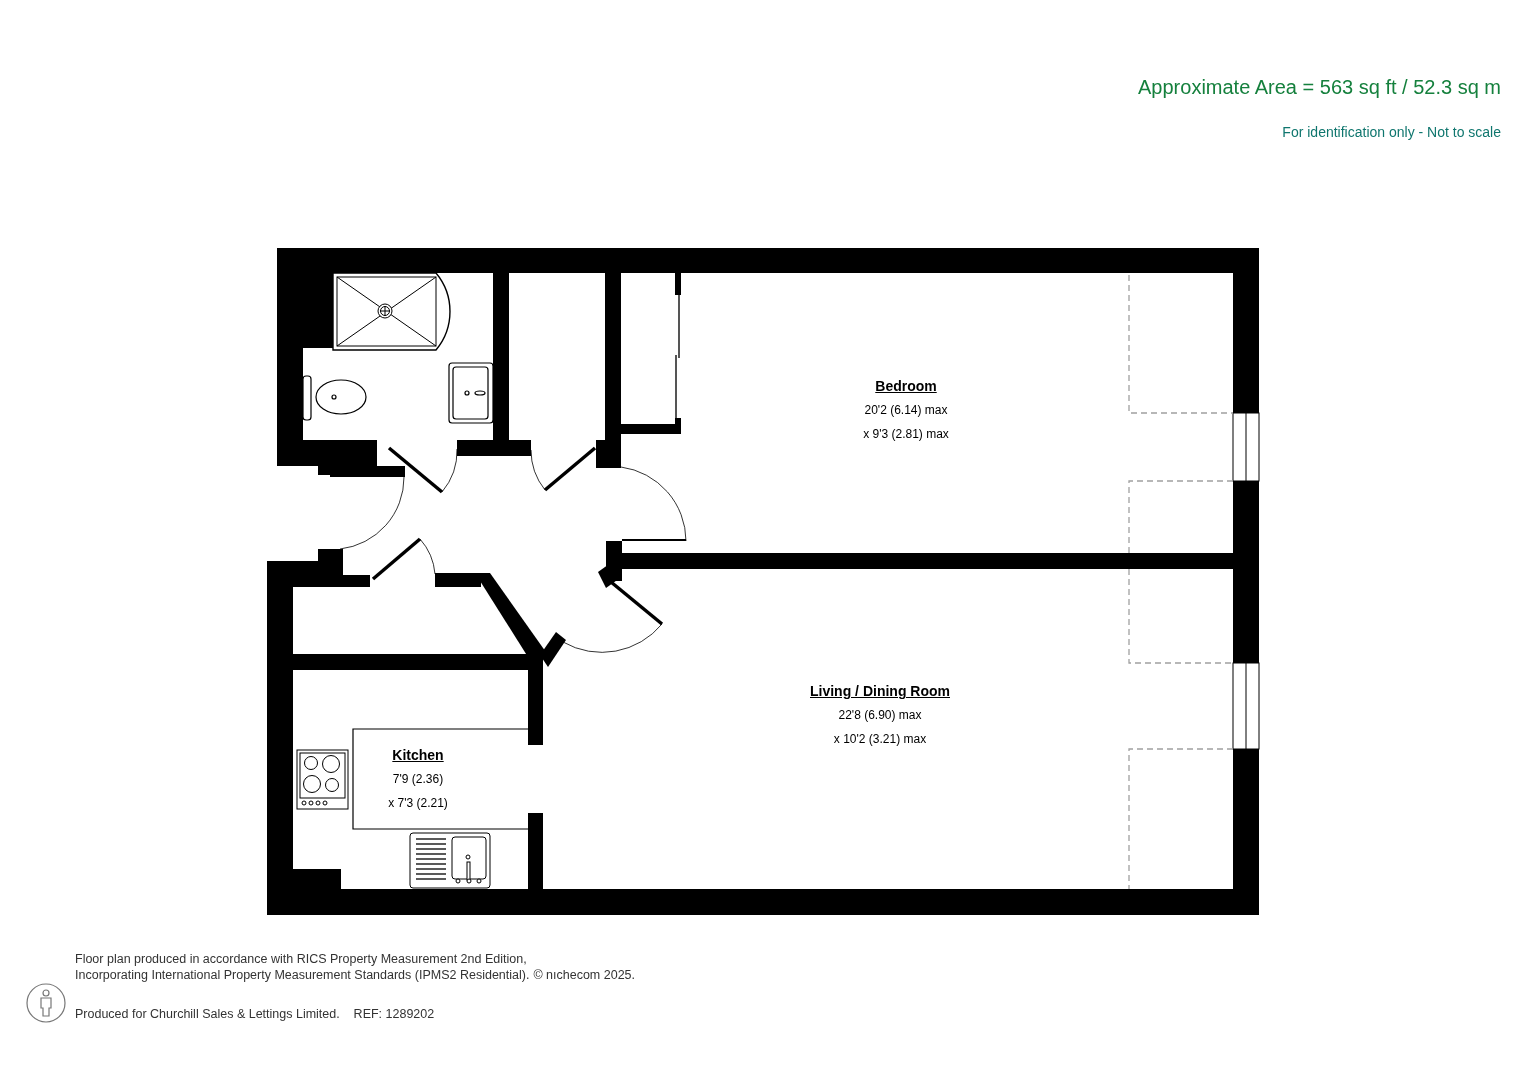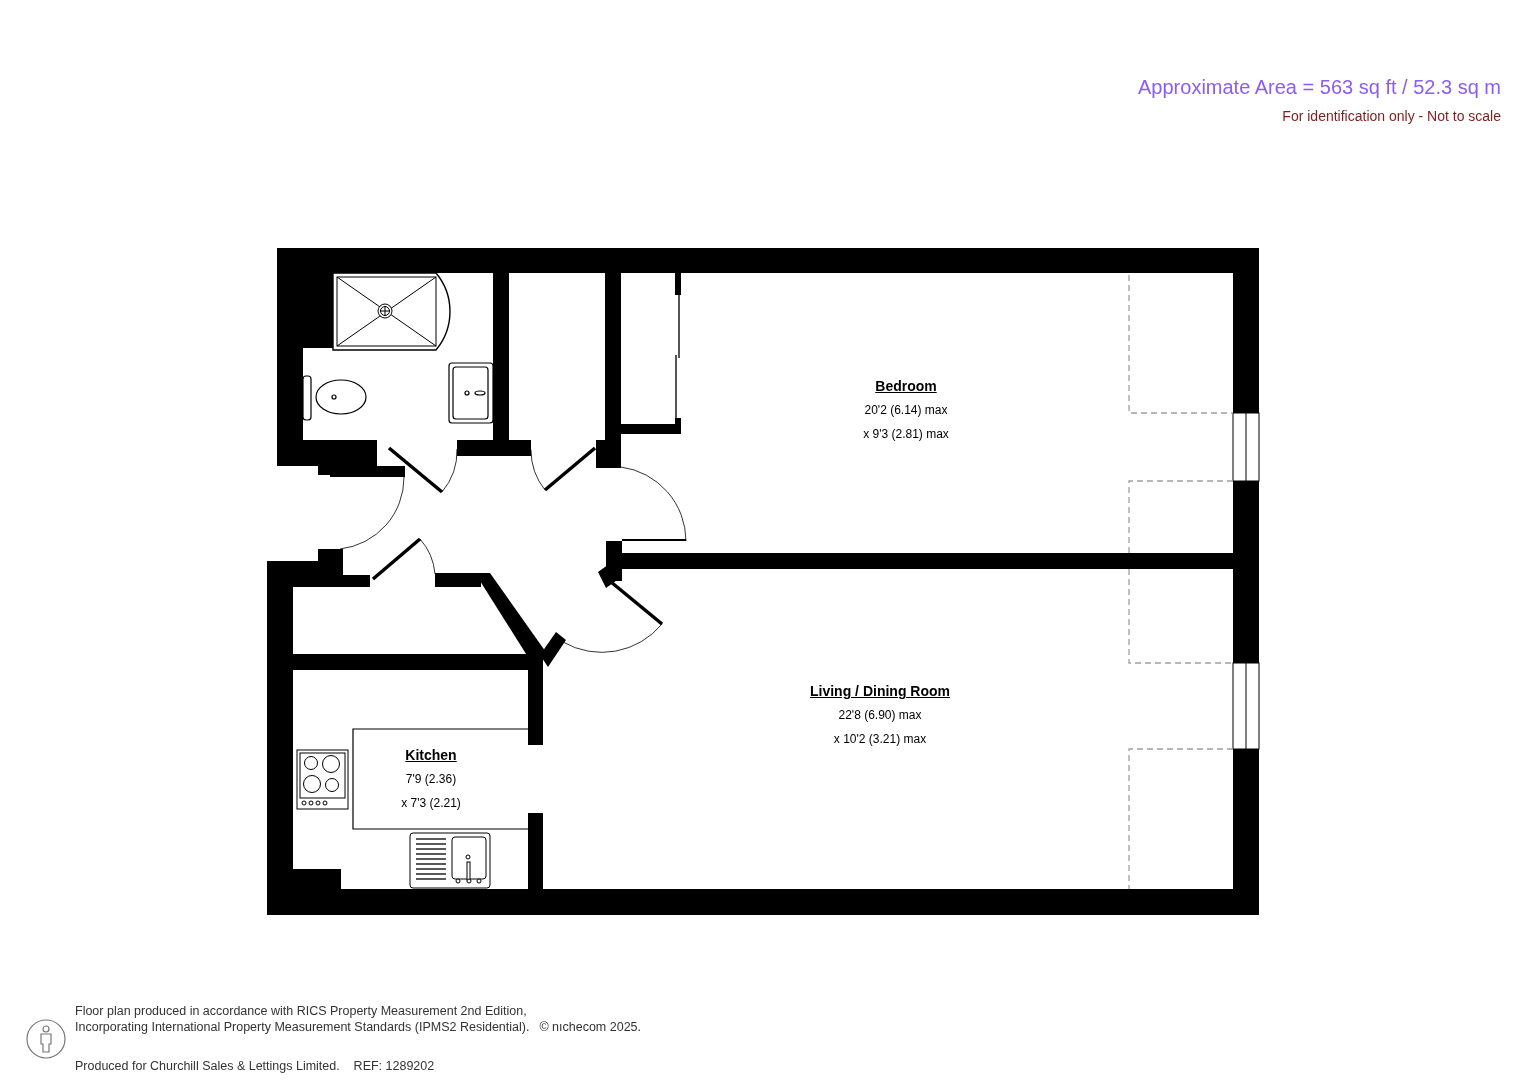--- a/index.html
+++ b/index.html
@@ -1,27 +1,27 @@
 <!DOCTYPE html>
 <html><head>
 <meta charset="utf-8">
 <style>
   html, body { margin:0; padding:0; background:#ffffff; }
   body { width:1527px; height:1080px; position:relative; overflow:hidden; font-family:"Liberation Sans", sans-serif; color:#000; }
   .area-block { position:absolute; right:26px; top:74px; text-align:right; }
-  .area-line { font-size:20px; line-height:26px; color:#8b5cf6; }
-  .area-note { font-size:14px; line-height:20px; margin-top:6px; color:#7f1d1d; }
+  .area-line { font-size:20px; line-height:26px; color:#15803d; }
+  .area-note { font-size:14px; line-height:20px; margin-top:22px; color:#0f766e; }
   svg.plan { position:absolute; left:0; top:0; }
   .room-label { position:absolute; text-align:center; transform:translateX(-50%); white-space:nowrap; }
   .room-name { font-weight:bold; font-size:14px; line-height:24px;text-decoration:underline; }
   .room-dim { font-size:12px; line-height:24px; }
-  .footer { position:absolute; left:26px; top:1004px; display:flex; align-items:center; }
+  .footer { position:absolute; left:26px; top:952px; display:flex; align-items:flex-end; }
   .footer-icon { width:40px; height:40px; margin-right:9px; }
   .footer-text { font-size:12.5px; line-height:15.5px; color:#333; }
-  .footer-text .copy { margin-left:10px; }
+  .footer-text .copy { margin-left:4px; }
 </style>
 </head>
 <body>
 
 <div class="area-block">
   <div class="area-line">Approximate Area = 563 sq ft / 52.3 sq m</div>
   <div class="area-note">For identification only - Not to scale</div>
 </div>
 
 <svg class="plan" width="1527" height="1080" viewBox="0 0 1527 1080">
@@ -174,21 +174,21 @@
   <div class="room-dim">20'2 (6.14) max</div>
   <div class="room-dim">x 9'3 (2.81) max</div>
 </div>
 
 <div class="room-label" style="left:880px; top:679px;">
   <div class="room-name">Living / Dining Room</div>
   <div class="room-dim">22'8 (6.90) max</div>
   <div class="room-dim">x 10'2 (3.21) max</div>
 </div>
 
-<div class="room-label" style="left:431px; top:743px;">
+<div class="room-label" style="left:418px; top:743px;">
   <div class="room-name">Kitchen</div>
   <div class="room-dim">7'9 (2.36)</div>
   <div class="room-dim">x 7'3 (2.21)</div>
 </div>
 
 <div class="footer">
   <svg class="footer-icon" viewBox="0 0 40 40">
     <circle cx="20" cy="20" r="19" fill="none" stroke="#777" stroke-width="1.2"></circle>
     <circle cx="20" cy="10" r="3" fill="none" stroke="#777" stroke-width="1.2"></circle>
     <path d="M 15 15 L 25 15 L 25 25 L 23 25 L 23 33 L 17 33 L 17 25 L 15 25 Z" fill="none" stroke="#777" stroke-width="1.2"></path>

